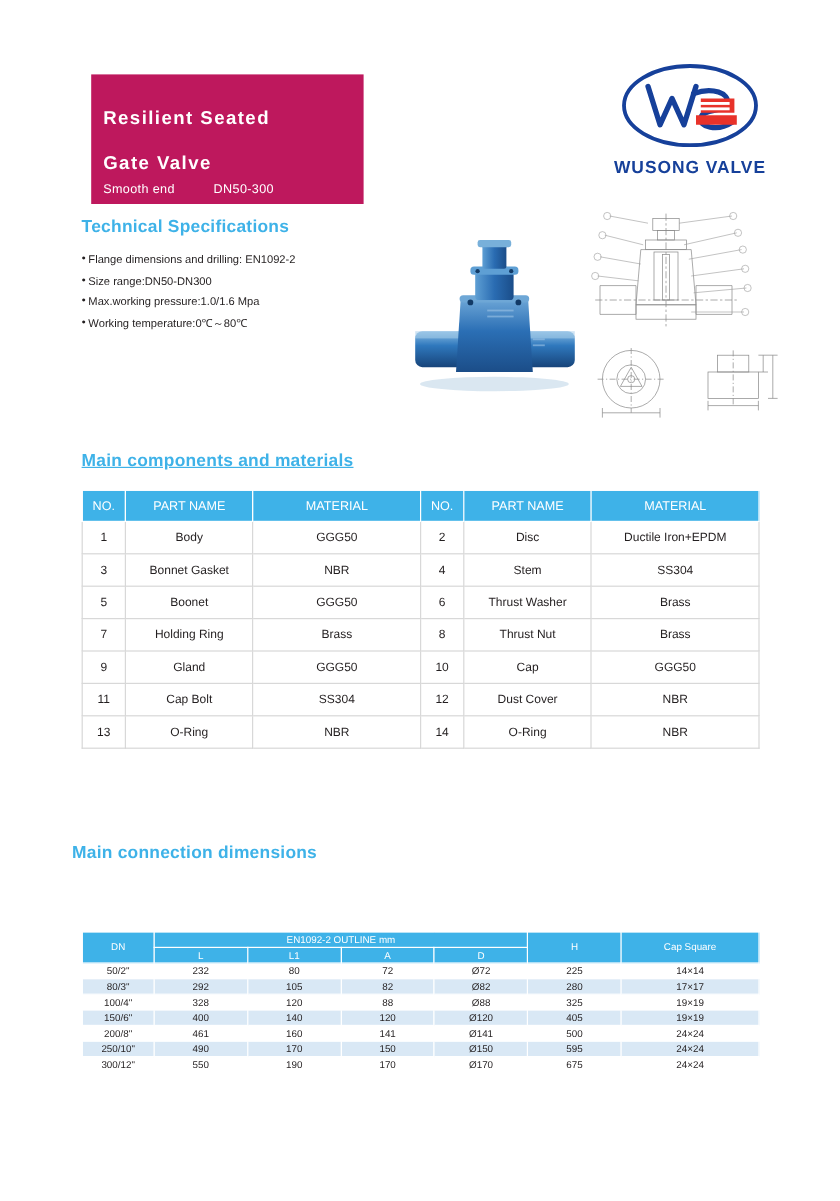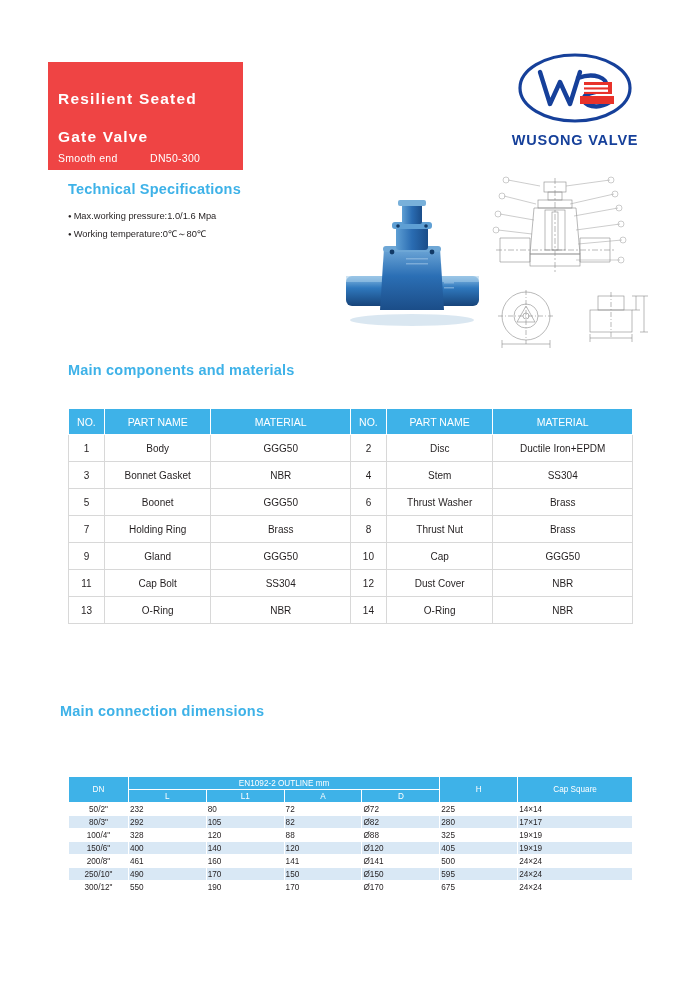--- a/index.html
+++ b/index.html
@@ -20,24 +20,24 @@
     padding: 0;
   }
 
   
   .header {
     position: relative;
     height: 150px;
   }
   .title-block {
     position: absolute;
-    left: 48px;
+    left: 76px;
     top: 62px;
-    width: 195px;
-    background: #ef4444;
+    width: 227px;
+    background: #be185d;
     padding: 8px 10px 6px 10px;
   }
   .title-main {
     color: #ffffff;
     font-size: 15.5px;
     font-weight: bold;
     letter-spacing: 1.2px;
     line-height: 19px;
     white-space: pre-line;
   }
@@ -68,21 +68,21 @@
   }
 
   
   .sec-heading {
     color: #3eb2e8;
     font-size: 14.5px;
     font-weight: bold;
     letter-spacing: .2px;
   }
   #spec-heading { position: absolute; left: 68px; top: 181px; }
-  #components-heading { position: absolute; left: 68px; top: 362px; }
+  #components-heading { position: absolute; left: 68px; top: 376px; text-decoration: underline; }
   #dimensions-heading { position: absolute; left: 60px; top: 703px; }
 
   
   .spec-list {
     position: absolute;
     left: 68px;
     top: 208px;
     width: 290px;
   }
   .spec-item {
@@ -173,20 +173,21 @@
   .dim-table th {
     background: #3eb2e8;
     color: #ffffff;
     font-weight: normal;
     border: 1px solid #ffffff;
     height: 13px;
     font-size: 8.2px;
   }
   .dim-table th.tall { height: 26px; }
   .dim-table td {
+    text-align: center;
     height: 13px;
     border: 1px solid #ffffff;
     color: #231f20;
     font-size: 8.2px;
   }
   .dim-table tr.row-alt td { background: #d9e8f5; }
   .dim-table tr.row-plain td { background: #ffffff; }
   .dim-table td:first-child { text-align: center; }
 
   .col-dn { width: 60px; }
@@ -225,20 +226,22 @@
         <rect x="66" y="33" width="26" height="2.4" fill="#ffffff"></rect>
         <rect x="66" y="37.5" width="26" height="2.4" fill="#ffffff"></rect>
       </svg>
       <div class="logo-text">WUSONG VALVE</div>
     </div>
   </div>
 
   <div class="sec-heading" id="spec-heading">Technical Specifications</div>
 
   <div class="spec-list">
+    <div class="spec-item">Flange dimensions and drilling: EN1092-2</div>
+    <div class="spec-item">Size range:DN50-DN300</div>
     <div class="spec-item">Max.working pressure:1.0/1.6 Mpa</div>
     <div class="spec-item">Working temperature:0℃～80℃</div>
   </div>
 
   <svg class="valve-photo" viewBox="0 0 145 150">
     <defs>
       <linearGradient id="blueBody" x1="0" y1="0" x2="0" y2="1">
         <stop offset="0%" stop-color="#6fa8d8"></stop>
         <stop offset="45%" stop-color="#2b6fb5"></stop>
         <stop offset="100%" stop-color="#1b4d88"></stop>

